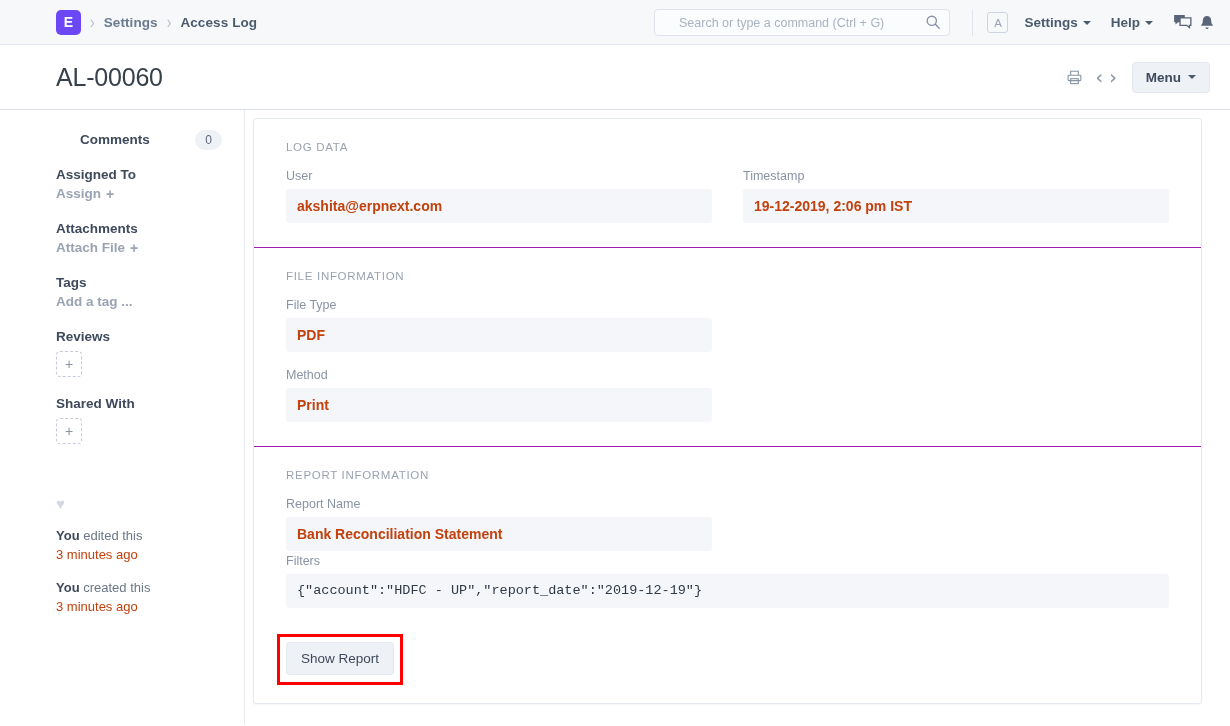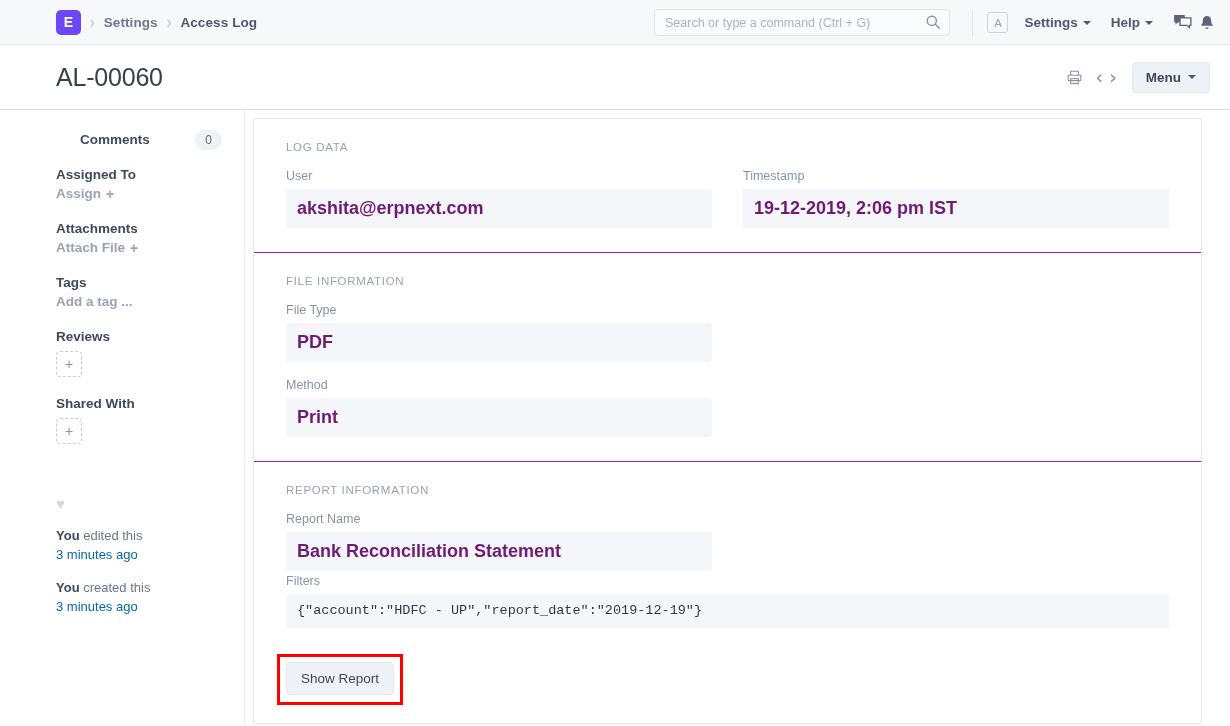--- a/index.html
+++ b/index.html
@@ -67,21 +67,21 @@
     height: 27px;
   }
   .nav-search {
     width: 100%;
     height: 100%;
     border: 1px solid #dfe3eb;
     border-radius: 4px;
     background: #fbfcfd;
     font-size: 12.5px;
     color: #4c5a6e;
-    padding: 0 28px 0 10px;
+    padding: 0 28px 0 24px;
     font-family: "Liberation Sans", sans-serif;
     outline: none;
   }
   .nav-search::placeholder { color: #aab3c2; }
   .search-icon {
     position: absolute;
     right: 9px;
     top: 5px;
     width: 16px;
     height: 16px;
@@ -253,21 +253,21 @@
     margin: 52px 0 16px 0;
     line-height: 1;
   }
   .activity {
     font-size: 13px;
     color: #6b7687;
     line-height: 1.45;
     margin-bottom: 14px;
   }
   .activity b { color: #3e4a5b; }
-  .activity .ago { color: #0369a1; }
+  .activity .ago { color: #c2410c; }
 
   
   .main {
     flex: 1;
     padding: 8px 28px 0 8px;
     overflow: hidden;
   }
   .card {
     background: #ffffff;
     border: 1px solid #e4e8ef;
@@ -298,23 +298,23 @@
   .field:last-child { margin-bottom: 0; }
   .field-label {
     font-size: 12.5px;
     color: #8a93a5;
     margin-bottom: 6px;
   }
   .field-value {
     background: #f4f6fa;
     border-radius: 3px;
     padding: 9px 11px;
-    font-size: 18px;
-    font-weight: bold;
-    color: #701a75;
+    font-size: 14px;
+    font-weight: bold;
+    color: #c2410c;
     min-height: 34px;
   }
   .field-value.mono {
     font-family: "Liberation Mono", "DejaVu Sans Mono", monospace;
     font-weight: normal;
     font-size: 13.5px;
     color: #2f3a46;
     width: 883px;
   }
   .field.wide { width: 883px; }

